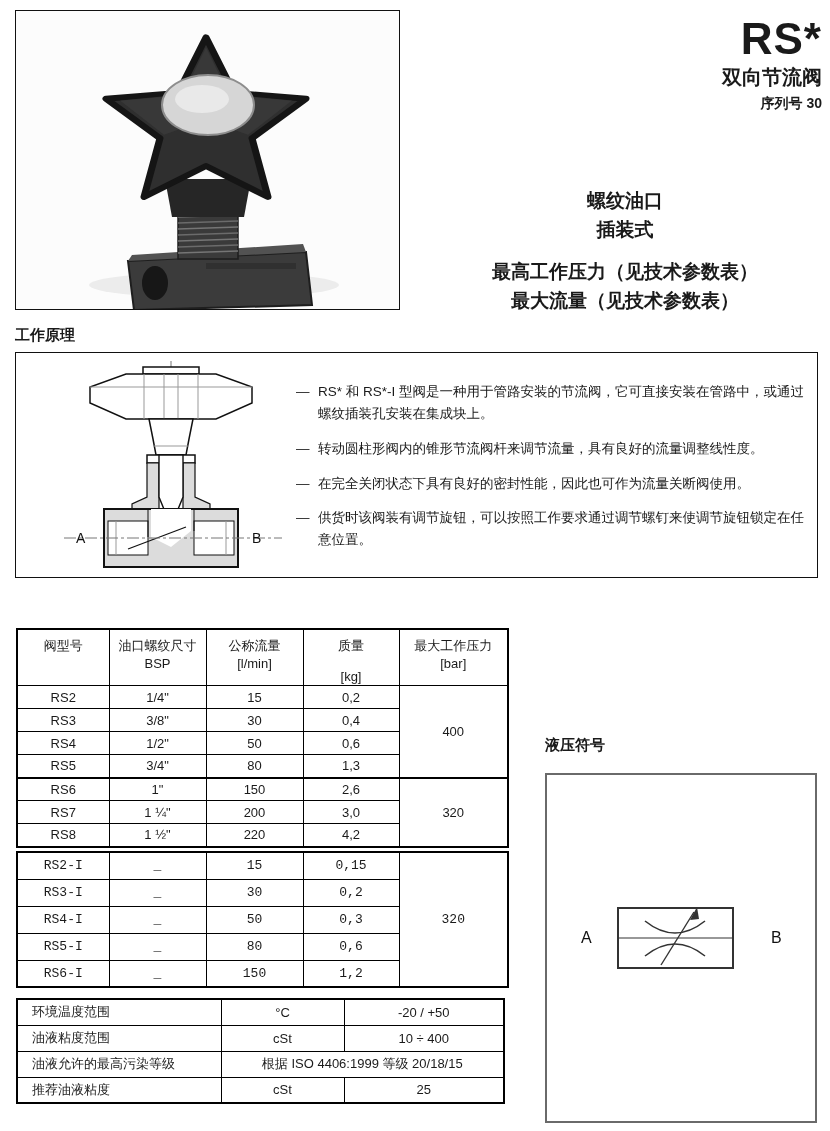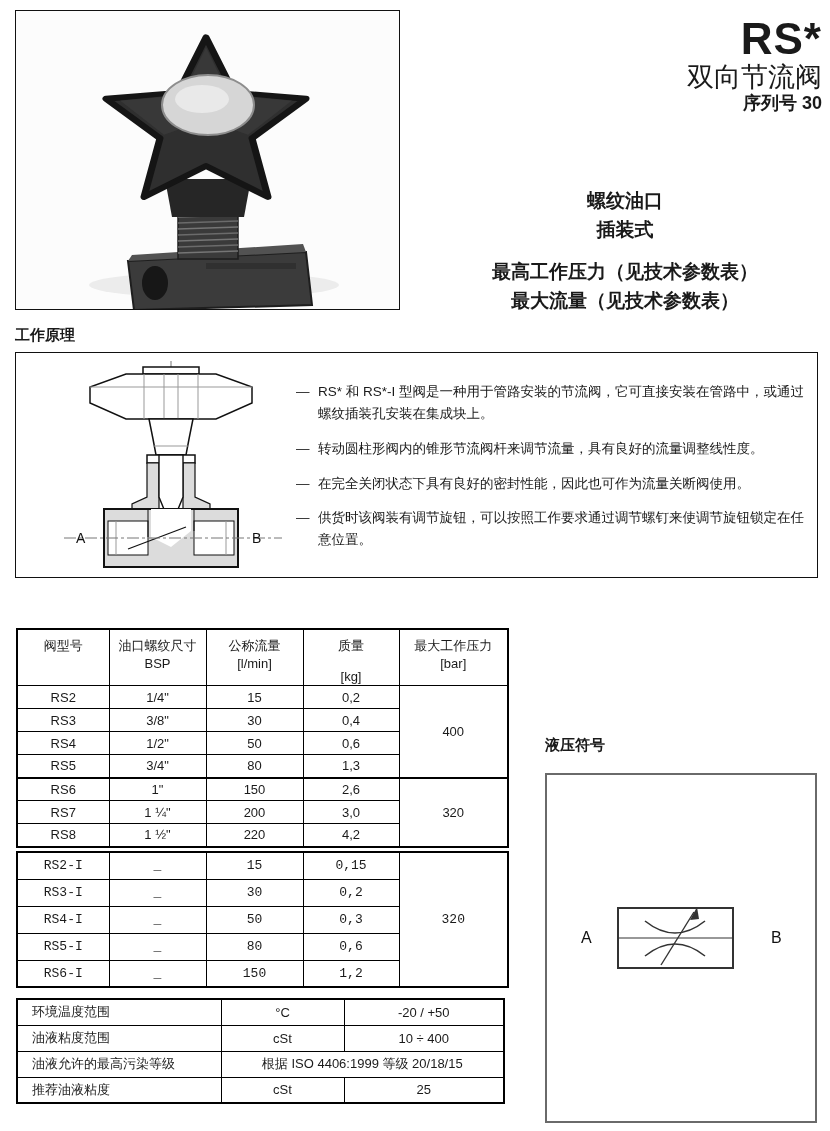--- a/index.html
+++ b/index.html
@@ -20,22 +20,22 @@
 
   
   .photo-box {
     left: 15px; top: 10px; width: 385px; height: 300px;
     border: 1px solid #111; background: #fdfdfd;
   }
 
   
   .title-block { right: 8px; top: 16px; text-align: right; }
   .model-title { font-size: 44px; font-weight: bold; line-height: 46px; letter-spacing: 1px; }
-  .product-name { font-size: 27px; font-weight: normal; line-height: 27px; margin-top: 2px; margin-left: 24px; }
-  .series-no { font-size: 18px; font-weight: bold; line-height: 22px; margin-top: 1px; }
+  .product-name { font-size: 20px; font-weight: bold; line-height: 27px; margin-top: 2px; margin-left: 24px; }
+  .series-no { font-size: 14px; font-weight: bold; line-height: 22px; margin-top: 1px; }
 
   
   .features { left: 430px; top: 186px; width: 390px; text-align: center; }
   .feat-line { font-size: 19px; font-weight: bold; line-height: 29px; }
   .feat-gap { height: 13px; }
 
   
   .sec-heading { font-size: 15px; font-weight: bold; }
   .sec-note { font-size: 11px; font-weight: normal; color: #222; margin-left: 6px; }
 

